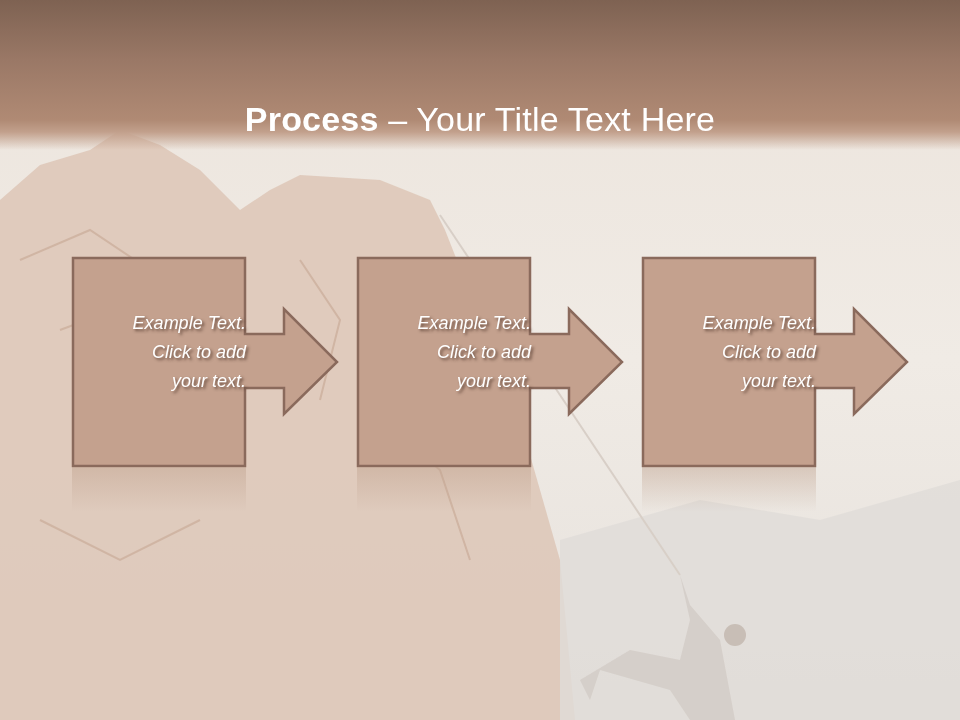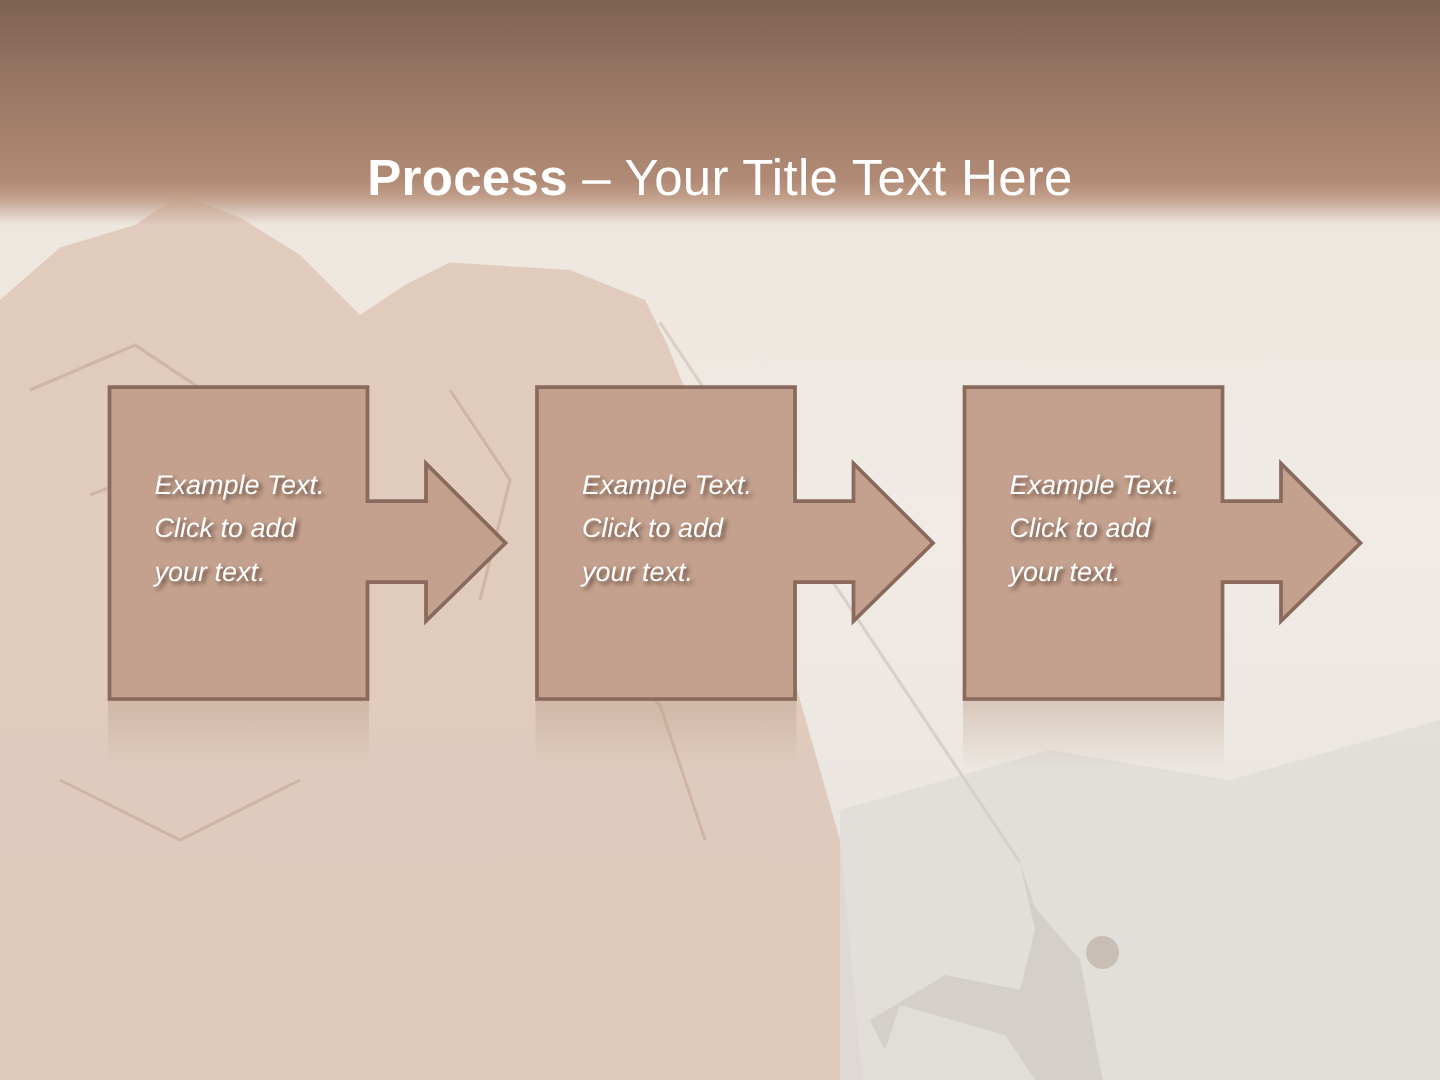--- a/index.html
+++ b/index.html
@@ -6,23 +6,23 @@
   body { width:960px; height:720px; overflow:hidden; position:relative;
     font-family: "Liberation Sans", sans-serif; background:#efe9e3; }
   .bg { position:absolute; inset:0; }
   .header { position:absolute; left:0; top:0; width:960px; height:150px;
     background: linear-gradient(to bottom, #7e6252 0%, #9a7866 40%, #b08a74 80%, #c2a08c 88%, rgba(235,225,216,0) 100%); }
   .title { position:absolute; left:0; top:52px; width:960px; text-align:center;
     color:#ffffff; font-size:34px; letter-spacing:0.2px;margin-top:48px; }
   .title b { font-weight:bold; }
   .step { position:absolute; top:257px; width:266px; height:210px; }
   .step svg { position:absolute; left:0; top:0; overflow:visible; }
-  .step-text { position:absolute; left:0; top:52px; width:174px; text-align:left;
+  .step-text { position:absolute; left:0; top:52px; width:174px; text-align:right;
     color:#ffffff; font-style:italic; font-size:18px; line-height:29px;
-    text-shadow: 2px 2px 3px rgba(60,35,25,0.7); margin-left: 31px; }
+    text-shadow: 2px 2px 3px rgba(60,35,25,0.7); }
   .reflect { position:absolute; top:467px; width:174px; height:45px;
     background: linear-gradient(to bottom, rgba(190,160,140,0.45), rgba(220,205,195,0)); }
 </style>
 </head>
 <body>
 
 <div class="bg">
   <svg width="960" height="720">
     <defs>
       <linearGradient id="sky" x1="0" y1="0" x2="0" y2="1">

